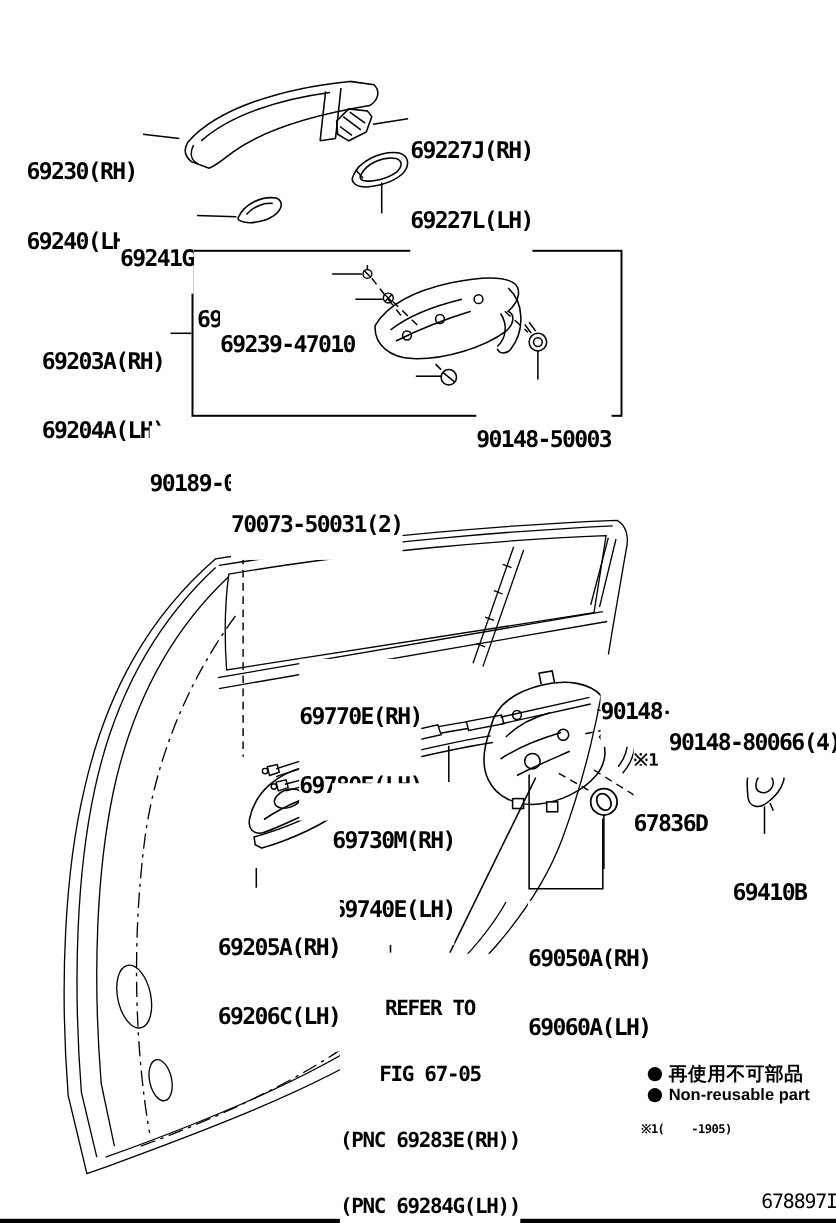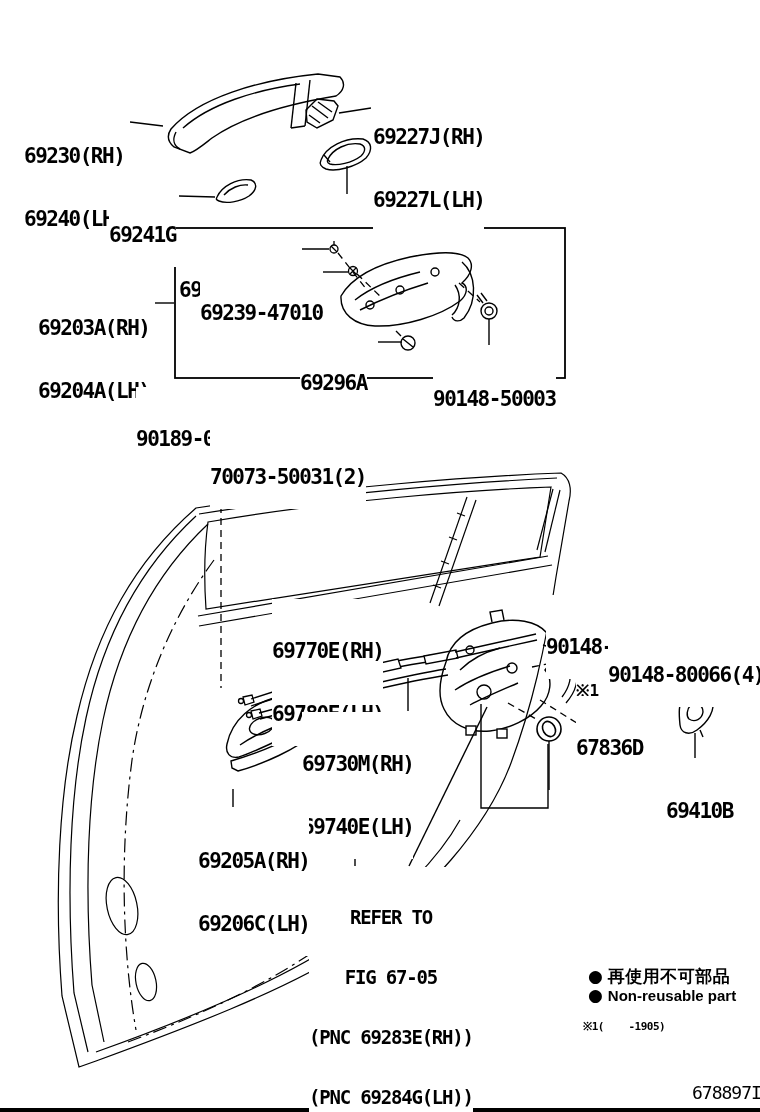--- a/index.html
+++ b/index.html
@@ -240,23 +240,20 @@
 <div class="lbl" style="left:38px;top:276px">
   <span class="ln">69203A(RH)</span>
   <span class="ln">69204A(LH)</span>
 </div>
 <div class="lbl" style="left:179px;top:238px">
   <span class="ln">69237-62010</span>
 </div>
 <div class="lbl" style="left:200px;top:261px">
   <span class="ln">69239-47010</span>
 </div>
-<div class="lbl" style="left:300px;top:331px">
-  <span class="ln">69296A</span>
-</div>
 <div class="lbl" style="left:433px;top:347px">
   <span class="ln">90148-50003</span>
 </div>
 <div class="lbl" style="left:136px;top:387px">
   <span class="ln">90189-05003(2)</span>
 </div>
 <div class="lbl" style="left:210px;top:425px">
   <span class="ln">70073-50031(2)</span>
 </div>
 <div class="lbl" style="left:272px;top:599px">
@@ -276,20 +273,24 @@
 <div class="lbl" style="left:302px;top:712px">
   <span class="ln">69730M(RH)</span>
   <span class="ln">69740E(LH)</span>
 </div>
 <div class="lbl" style="left:666px;top:759px">
   <span class="ln">69410B</span>
 </div>
 <div class="lbl" style="left:198px;top:809px">
   <span class="ln">69205A(RH)</span>
   <span class="ln">69206C(LH)</span>
+</div>
+<div class="lbl" style="left:480px;top:819px">
+  <span class="ln">69050A(RH)</span>
+  <span class="ln">69060A(LH)</span>
 </div>
 <div class="lbl lbl-sm" style="left:309px;top:867px">
   <span class="ln">REFER TO</span>
   <span class="ln">FIG 67-05</span>
   <span class="ln">(PNC 69283E(RH))</span>
   <span class="ln">(PNC 69284G(LH))</span>
 </div>
 
 <div class="legend-row" style="left:588px;top:965px">
   <span class="legend-dot">●</span>

